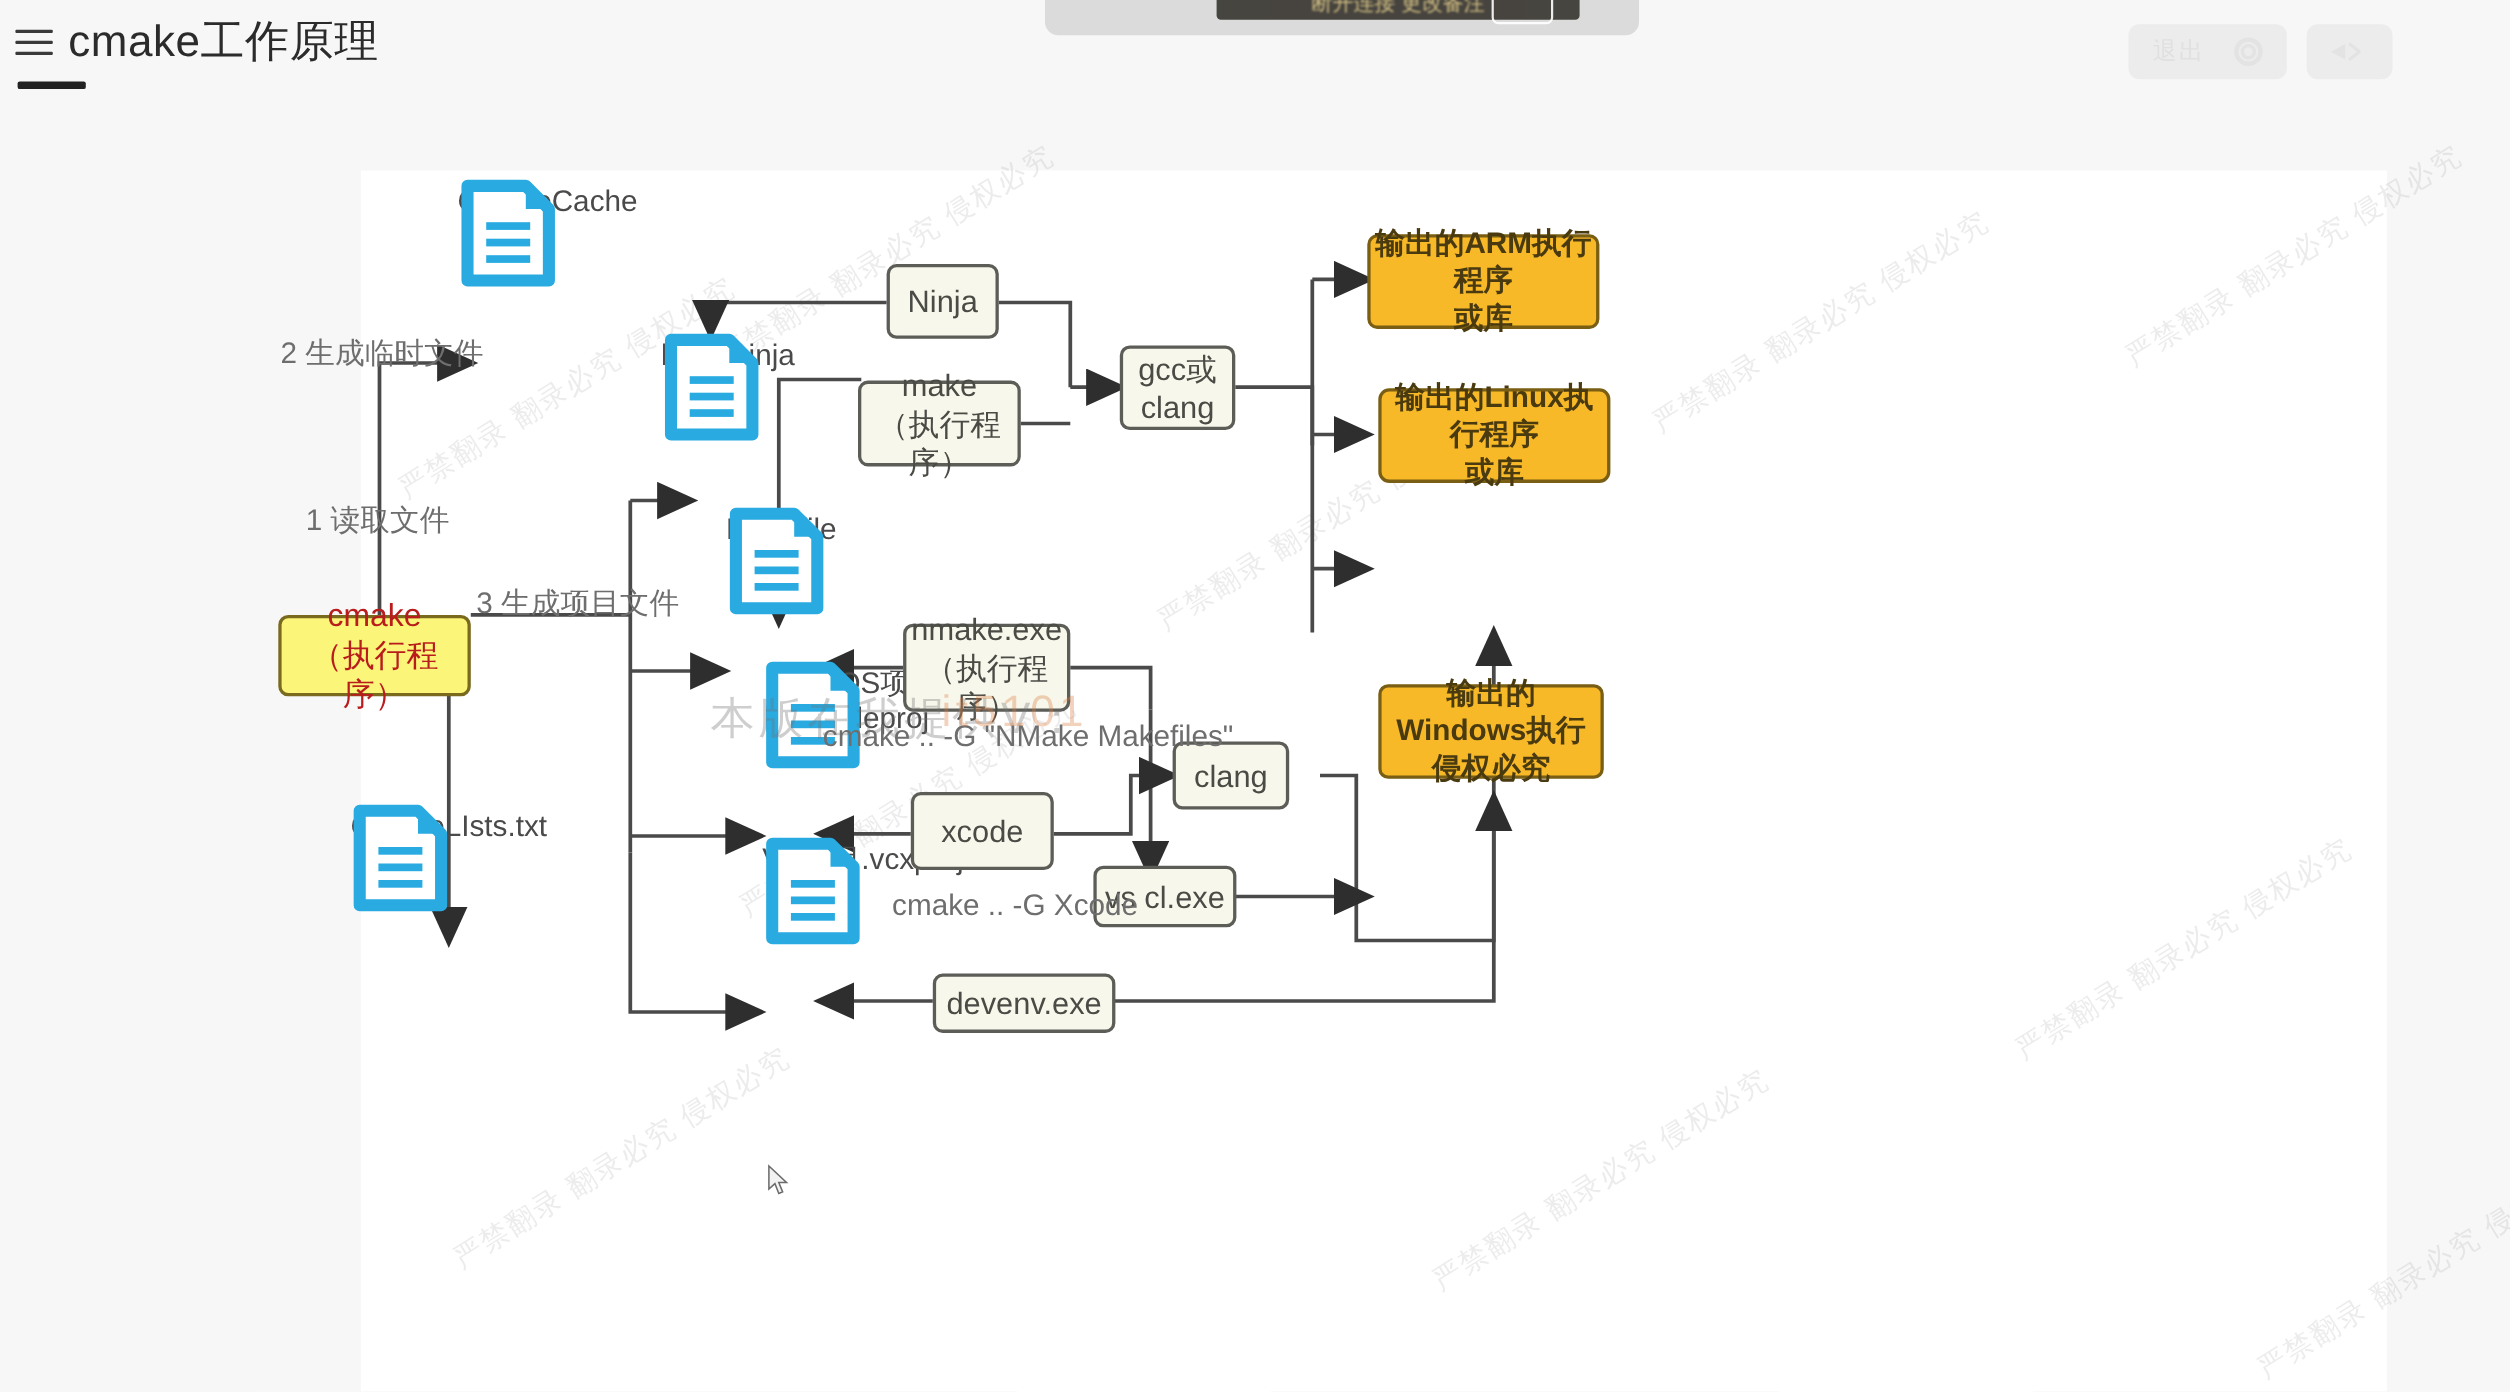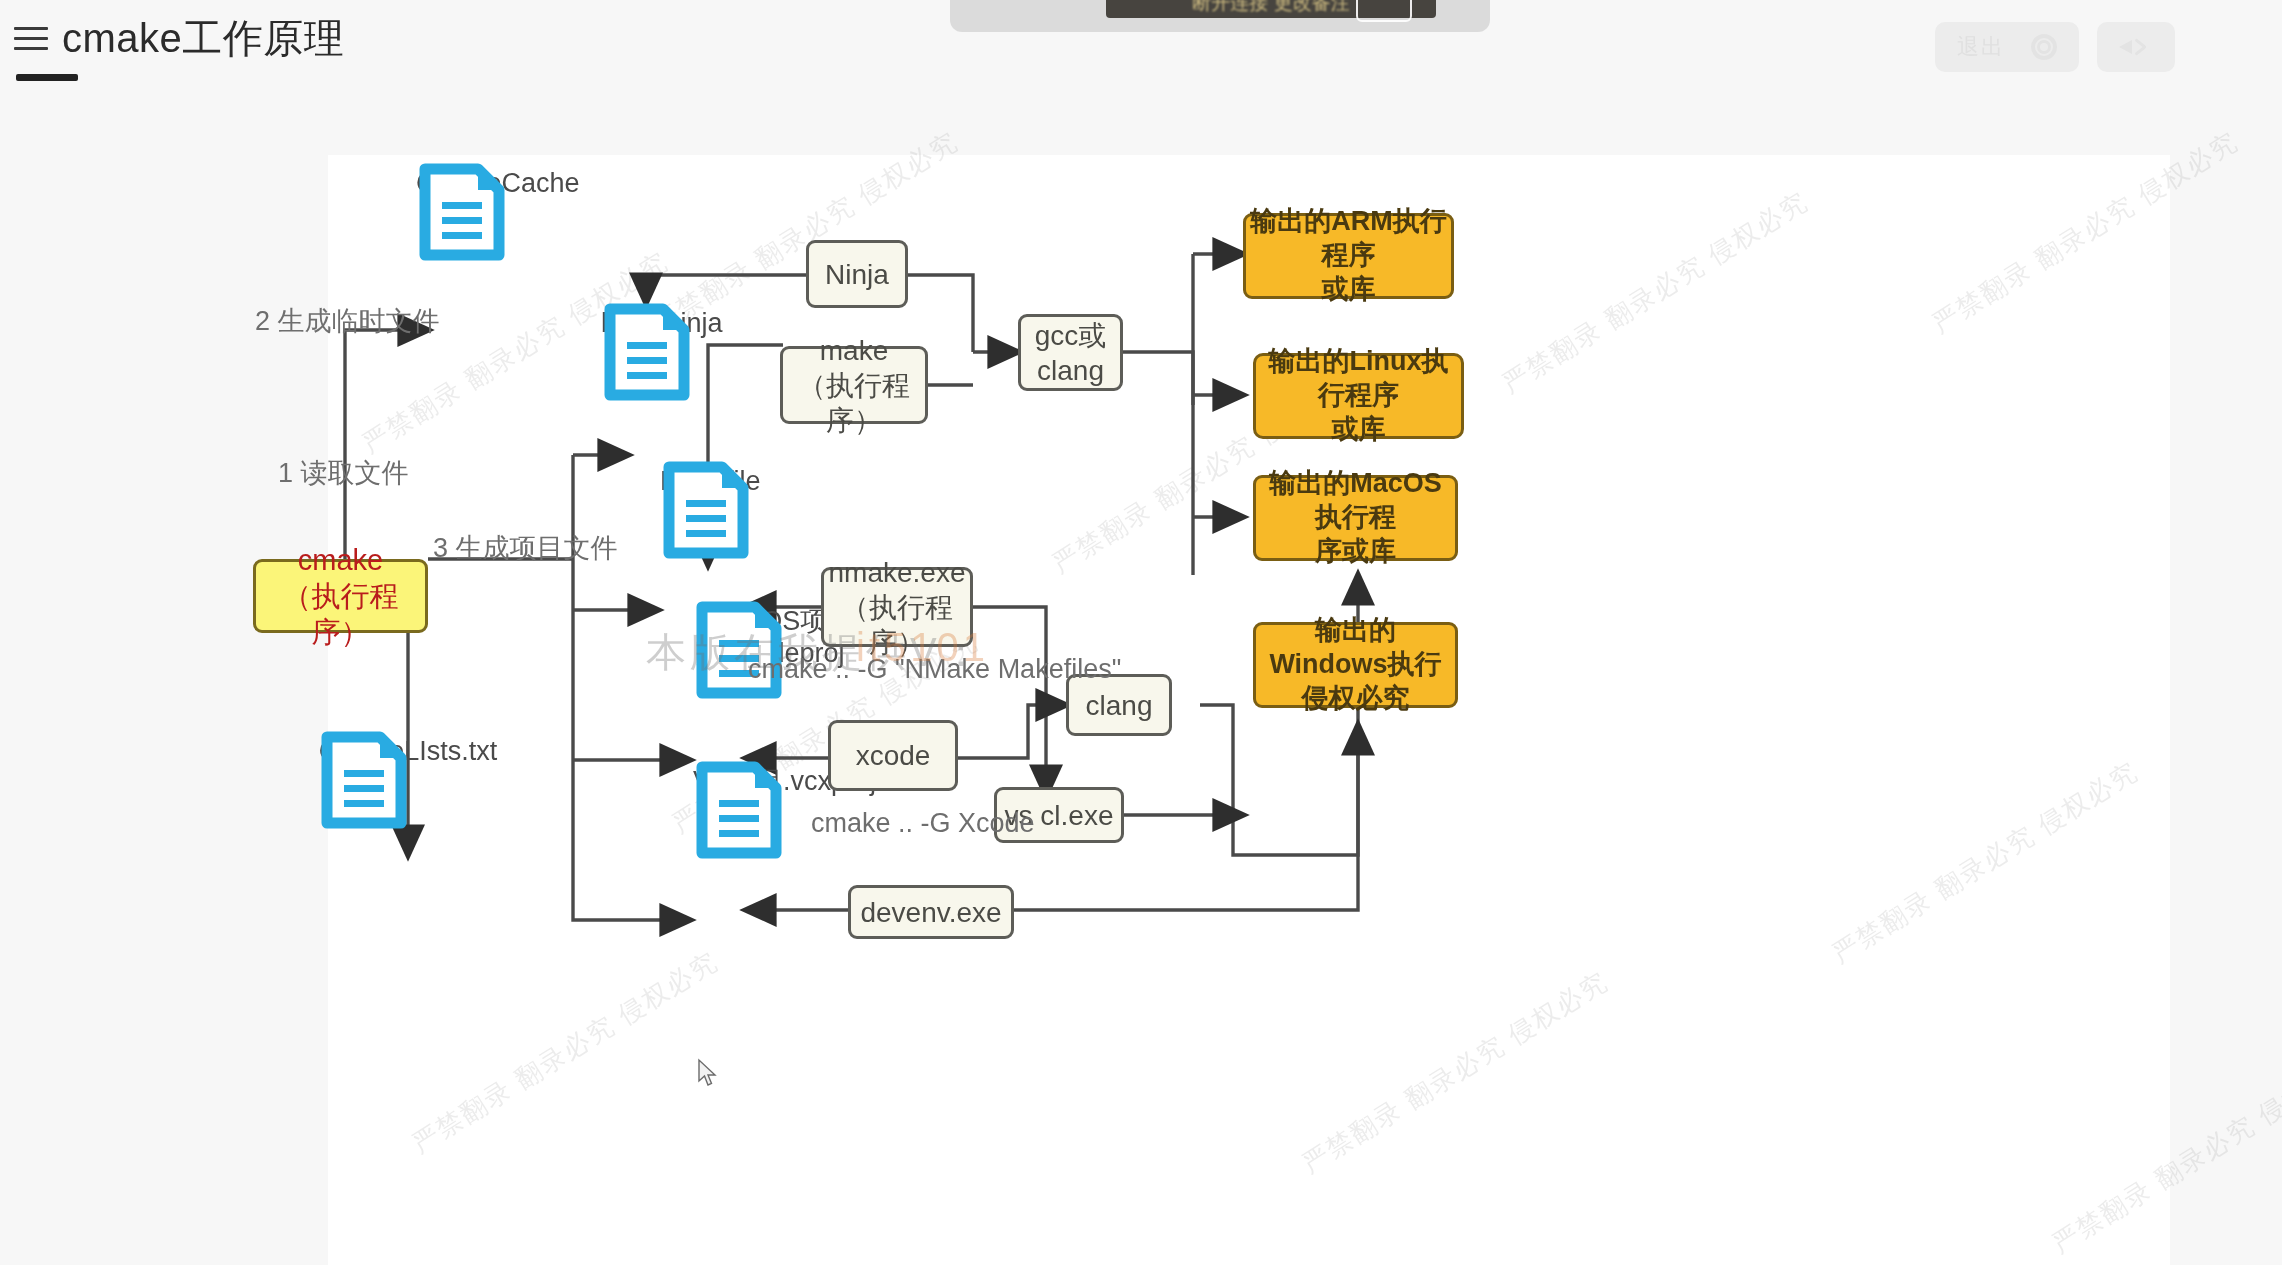--- a/index.html
+++ b/index.html
@@ -311,22 +311,20 @@
     <div class="box box-cream" style="left:666px; top:632px; width:130px; height:56px;">vs cl.exe</div>
 
     <div class="box box-cream" style="left:520px; top:730px; width:166px; height:54px;">devenv.exe</div>
 
     <div class="box box-amber" style="left:915px; top:58px; width:211px; height:86px;">输出的ARM执行程序
 或库</div>
 
     <div class="box box-amber" style="left:925px; top:198px; width:211px; height:86px;border-radius:10px;">输出的Linux执行程序
 或库</div>
 
-    <div class="box box-amber" style="left:925px; top:320px; width:205px; height:86px;">输出的MacOS执行程
-序或库</div>
 
     <div class="box box-amber" style="left:925px; top:467px; width:205px; height:86px;">输出的Windows执行
 侵权必究</div>
 
     <div class="edge-label" style="left:-50px; top:300px;">1 读取文件</div>
     <div class="edge-label" style="left:-73px; top:148px;">2 生成临时文件</div>
     <div class="edge-label" style="left:105px; top:375px;">3 生成项目文件</div>
     <div class="edge-label" style="left:420px; top:499px;">cmake .. -G "NMake Makefiles"</div>
     <div class="edge-label" style="left:483px; top:653px;">cmake .. -G Xcode</div>
 

